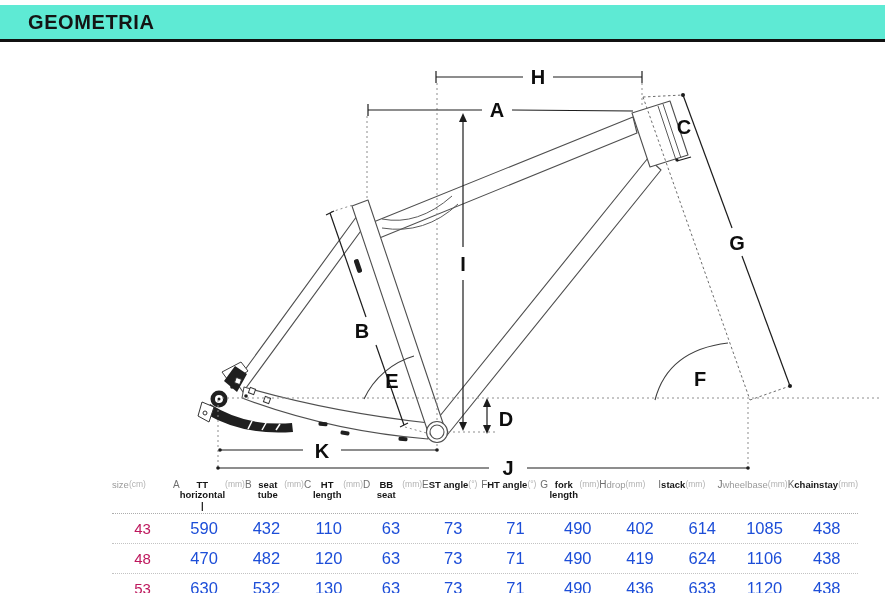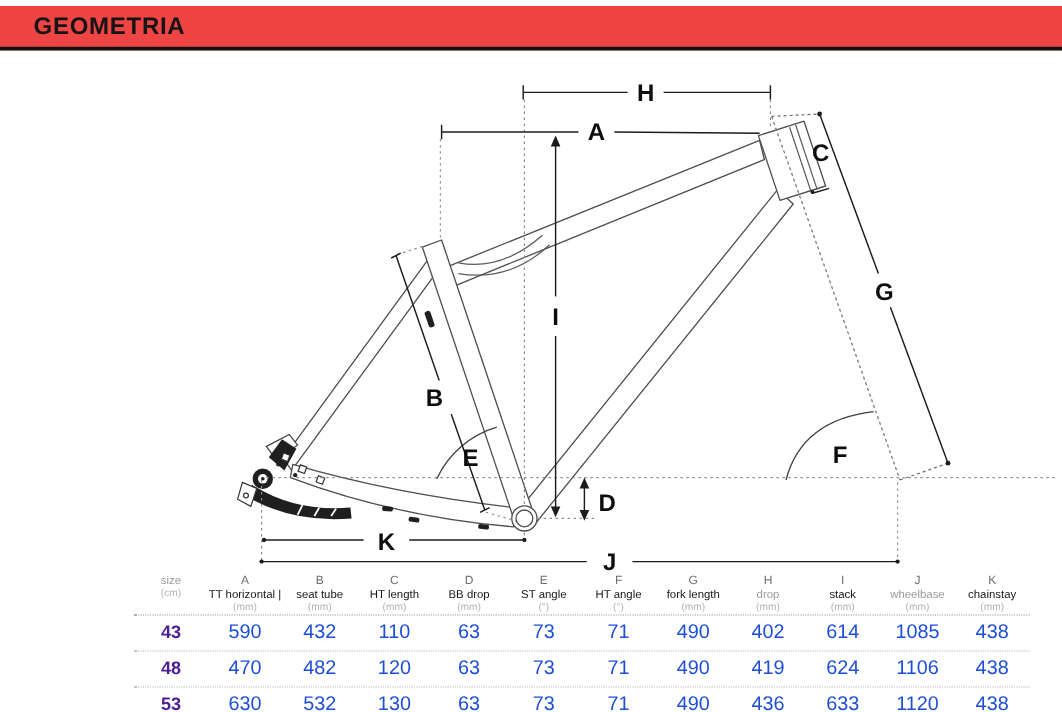--- a/index.html
+++ b/index.html
@@ -3,51 +3,51 @@
 <meta charset="utf-8">
 <style>
   html,body{margin:0;padding:0;}
   body{
     width:885px;height:593px;background:#ffffff;overflow:hidden;
     font-family:"Liberation Sans",sans-serif;
     -webkit-font-smoothing:antialiased;
   }
   
   .title-bar{
-    margin-top:5px;height:34px;background:#ef4444;border-bottom:3px solid #111;
+    margin-top:5px;height:34px;background:#5eead4;border-bottom:3px solid #111;
     display:flex;align-items:center;padding-left:28px;box-sizing:content-box;
   }
   .title{font-size:20px;font-weight:700;color:#141414;letter-spacing:.6px;}
 
   
   .diagram{width:885px;height:436px;}
   .diagram svg{display:block;}
   .tube{fill:#ffffff;stroke:#4f4f4f;stroke-width:1.1;stroke-linejoin:round;}
   .thin{fill:none;stroke:#5a5a5a;stroke-width:1;}
   .dotted{fill:none;stroke:#8d8d8d;stroke-width:1;stroke-dasharray:2 3;}
   .forkdot{fill:none;stroke:#6d6d6d;stroke-width:1;stroke-dasharray:2.5 2.5;}
   .dim{fill:none;stroke:#1c1c1c;stroke-width:1.2;}
   .arc{fill:none;stroke:#3f3f3f;stroke-width:1.1;}
   .dark{fill:#1f1f1f;stroke:none;}
   .dim-label{font-family:"Liberation Sans",sans-serif;font-size:20px;font-weight:700;fill:#0d0d0d;text-anchor:middle;}
   .enddot{fill:#1c1c1c;}
 
   
   .geo-table{margin:0 27px 0 112px;}
   .ghead{display:flex;border-bottom:1px dotted #adadad;padding:2px 0 2px;}
-  .gcol{flex:1;display:flex;flex-direction:column;text-align:center;line-height:1.08;}
+  .gcol{flex:1;display:flex;text-align:center;line-height:1.08;}
   .gcol.size{flex:0 0 61px;}
   .letter{font-size:10px;color:#6f6f6f;}
-  .name{font-size:9.5px;font-weight:400;color:#161616;}
+  .name{font-size:9.5px;font-weight:700;color:#161616;}
   .gcol.muted .name{color:#9a9a9a;font-weight:400;}
   .unit{font-size:8.5px;color:#b2b2b2;}
   .grow{display:flex;align-items:center;height:29px;border-bottom:1px dotted #c3c3c3;}
   .grow:last-child{border-bottom:none;}
   .gcell{flex:1;text-align:center;font-size:16.5px;color:#1d4ed8;}
-  .gcell.size{flex:0 0 61px;font-weight:700;color:#4c1d95;font-size:15px;}
+  .gcell.size{flex:0 0 61px;font-weight:400;color:#be185d;font-size:15px;}
 </style>
 </head>
 <body>
 
 <header class="title-bar">
   <div class="title">GEOMETRIA</div>
 </header>
 
 <div class="diagram">
   <svg width="885" height="436" viewBox="0 42 885 436" xmlns="http://www.w3.org/2000/svg">
@@ -201,21 +201,21 @@
       <span class="name">seat tube</span>
       <span class="unit">(mm)</span>
     </div>
     <div class="gcol">
       <span class="letter">C</span>
       <span class="name">HT length</span>
       <span class="unit">(mm)</span>
     </div>
     <div class="gcol">
       <span class="letter">D</span>
-      <span class="name">BB drop</span>
+      <span class="name">BB seat</span>
       <span class="unit">(mm)</span>
     </div>
     <div class="gcol">
       <span class="letter">E</span>
       <span class="name">ST angle</span>
       <span class="unit">(°)</span>
     </div>
     <div class="gcol">
       <span class="letter">F</span>
       <span class="name">HT angle</span>

